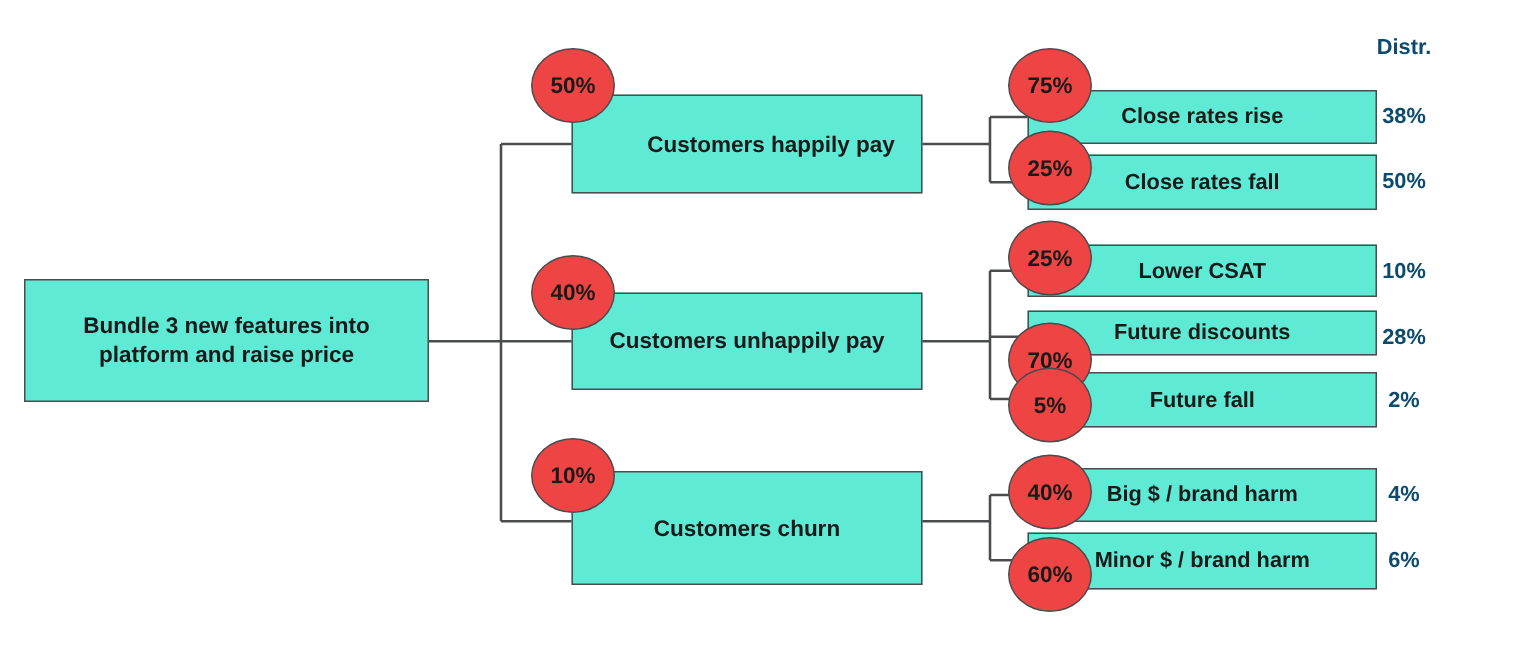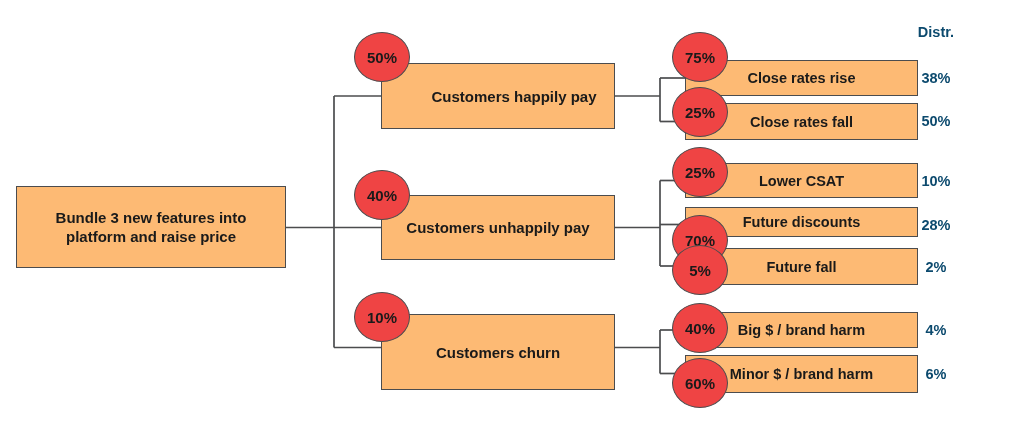--- a/index.html
+++ b/index.html
@@ -19,21 +19,21 @@
     position: absolute;
     left: 0; top: 0;
     width: 1022px;
     height: 430px;
     z-index: 1;
   }
   .node-box {
     position: absolute;
     box-sizing: border-box;
     border: 1.7px solid #4b4c4e;
-    background: #fdba74;
+    background: #5eead4;
     display: flex;
     align-items: center;
     justify-content: center;
     text-align: center;
     font-weight: bold;
     color: #1a1a1a;
     z-index: 2;
   }
   .root-box   { left: 16px;  top: 186px; width: 270px; height: 82px; font-size: 15px; line-height: 1.3; }
   .root-box .inner { width: 195px; }

